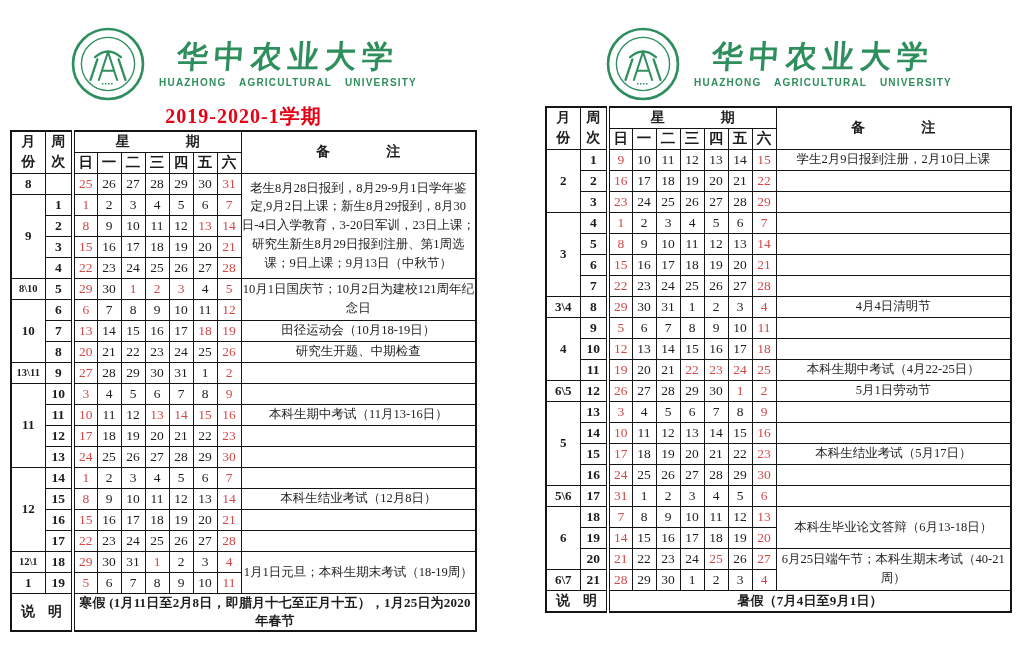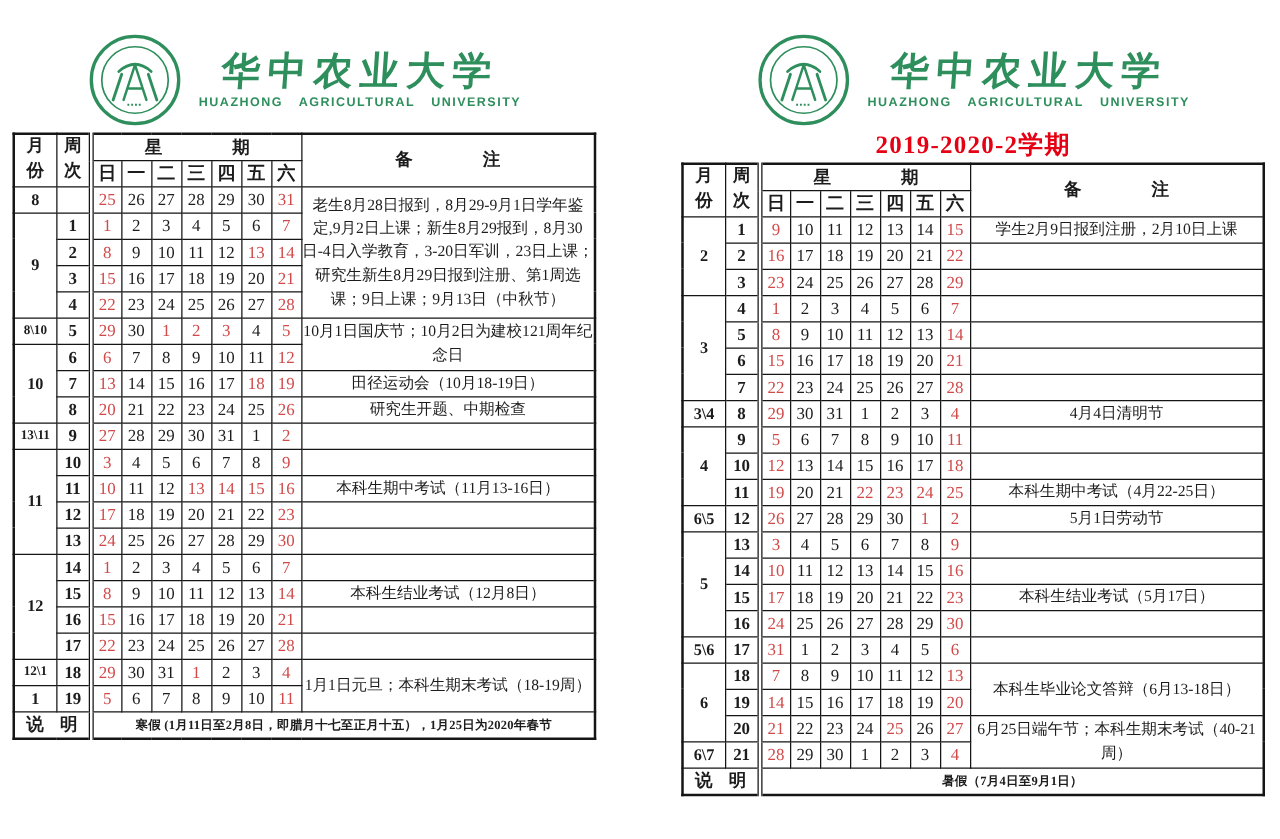--- a/index.html
+++ b/index.html
@@ -45,41 +45,42 @@
   .hgap{display:inline-block;width:56px;}
   .fgap{display:inline-block;width:13px;}
   .mcell{font-weight:bold;font-size:13px;}
   .mcell.sm{font-size:10.5px;letter-spacing:0;}
   .wcell{font-weight:bold;font-size:13.5px;height:20px;}
   .dcell{font-size:13.5px;height:20px;}
   .dcell.red{color:var(--day-red);}
   .rcell{text-align:left;font-size:12.5px;line-height:1.5;padding:1px 3px 1px 5px;}
   .fcell{font-weight:bold;height:20px;}
   .flabel{font-size:14px;margin-left:44px;}
-  .ftext{text-align:left;font-size:10px;padding-left:5px;letter-spacing:0.2px;margin-left:12px;}
+  .ftext{text-align:left;font-size:13px;padding-left:5px;letter-spacing:0.2px;margin-left:12px;}
   .dayfirst{border-left:4px double var(--line) !important;}
 </style>
 </head>
 <body>
 
 <section class="half left">
   <div class="uni-header">
     <svg class="emblem" viewBox="0 0 100 100" aria-hidden="true">
       <circle cx="50" cy="50" r="46" fill="none" stroke="currentColor" stroke-width="3.5"></circle>
       <circle cx="50" cy="50" r="35" fill="none" stroke="currentColor" stroke-width="1.8"></circle>
       <path d="M33 41 Q50 26 67 41" fill="none" stroke="currentColor" stroke-width="3" stroke-linecap="round"></path>
       <path d="M36 44 L27 71 M64 44 L73 71" fill="none" stroke="currentColor" stroke-width="3" stroke-linecap="round"></path>
       <path d="M50 34 L38 71 M50 34 L62 71 M43 59 L57 59" fill="none" stroke="currentColor" stroke-width="2.6" stroke-linecap="round"></path>
       <path d="M42 76 L58 76" stroke="currentColor" stroke-width="2" stroke-dasharray="2 2"></path>
     </svg>
     <div class="names">
       <div class="cn-name">华中农业大学</div>
       <div class="en-name">HUAZHONG AGRICULTURAL UNIVERSITY</div>
     </div>
   </div>
+  <h2 class="sem-title">2019-2020-1学期</h2>
   <div class="cal-host">
       <table class="cal">
         <colgroup>
           <col class="c-month">
           <col class="c-week">
           <col class="c-day">
           <col class="c-day">
           <col class="c-day">
           <col class="c-day">
           <col class="c-day">
@@ -343,21 +344,20 @@
       <path d="M33 41 Q50 26 67 41" fill="none" stroke="currentColor" stroke-width="3" stroke-linecap="round"></path>
       <path d="M36 44 L27 71 M64 44 L73 71" fill="none" stroke="currentColor" stroke-width="3" stroke-linecap="round"></path>
       <path d="M50 34 L38 71 M50 34 L62 71 M43 59 L57 59" fill="none" stroke="currentColor" stroke-width="2.6" stroke-linecap="round"></path>
       <path d="M42 76 L58 76" stroke="currentColor" stroke-width="2" stroke-dasharray="2 2"></path>
     </svg>
     <div class="names">
       <div class="cn-name">华中农业大学</div>
       <div class="en-name">HUAZHONG AGRICULTURAL UNIVERSITY</div>
     </div>
   </div>
-  <h2 class="sem-title">2019-2020-2学期</h2>
   <div class="cal-host">
       <table class="cal">
         <colgroup>
           <col class="c-month">
           <col class="c-week">
           <col class="c-day">
           <col class="c-day">
           <col class="c-day">
           <col class="c-day">
           <col class="c-day">

